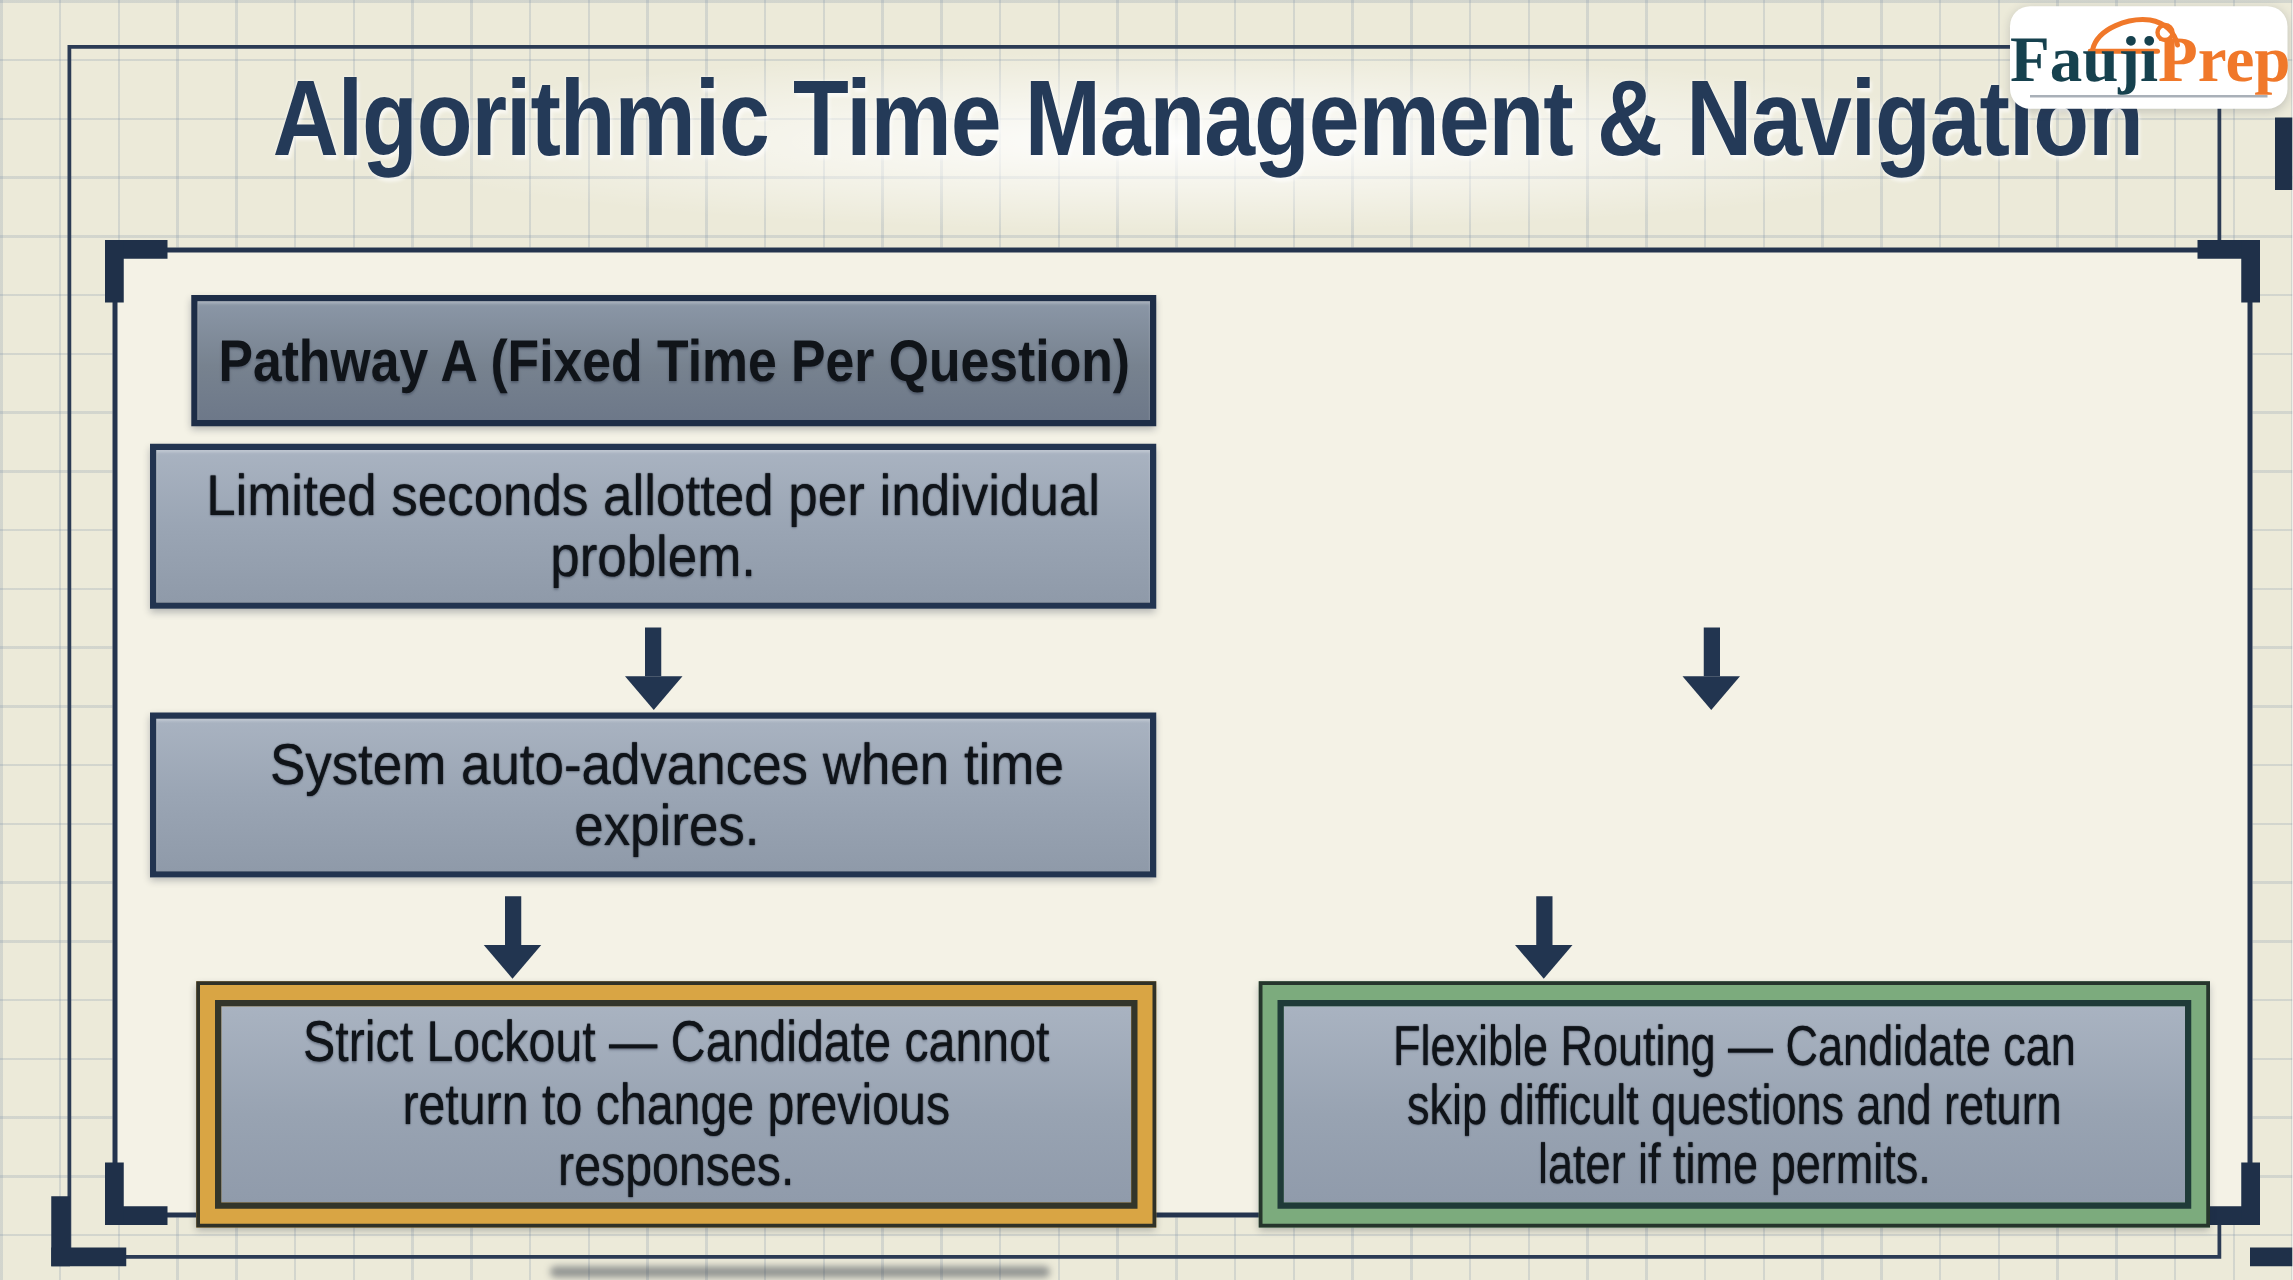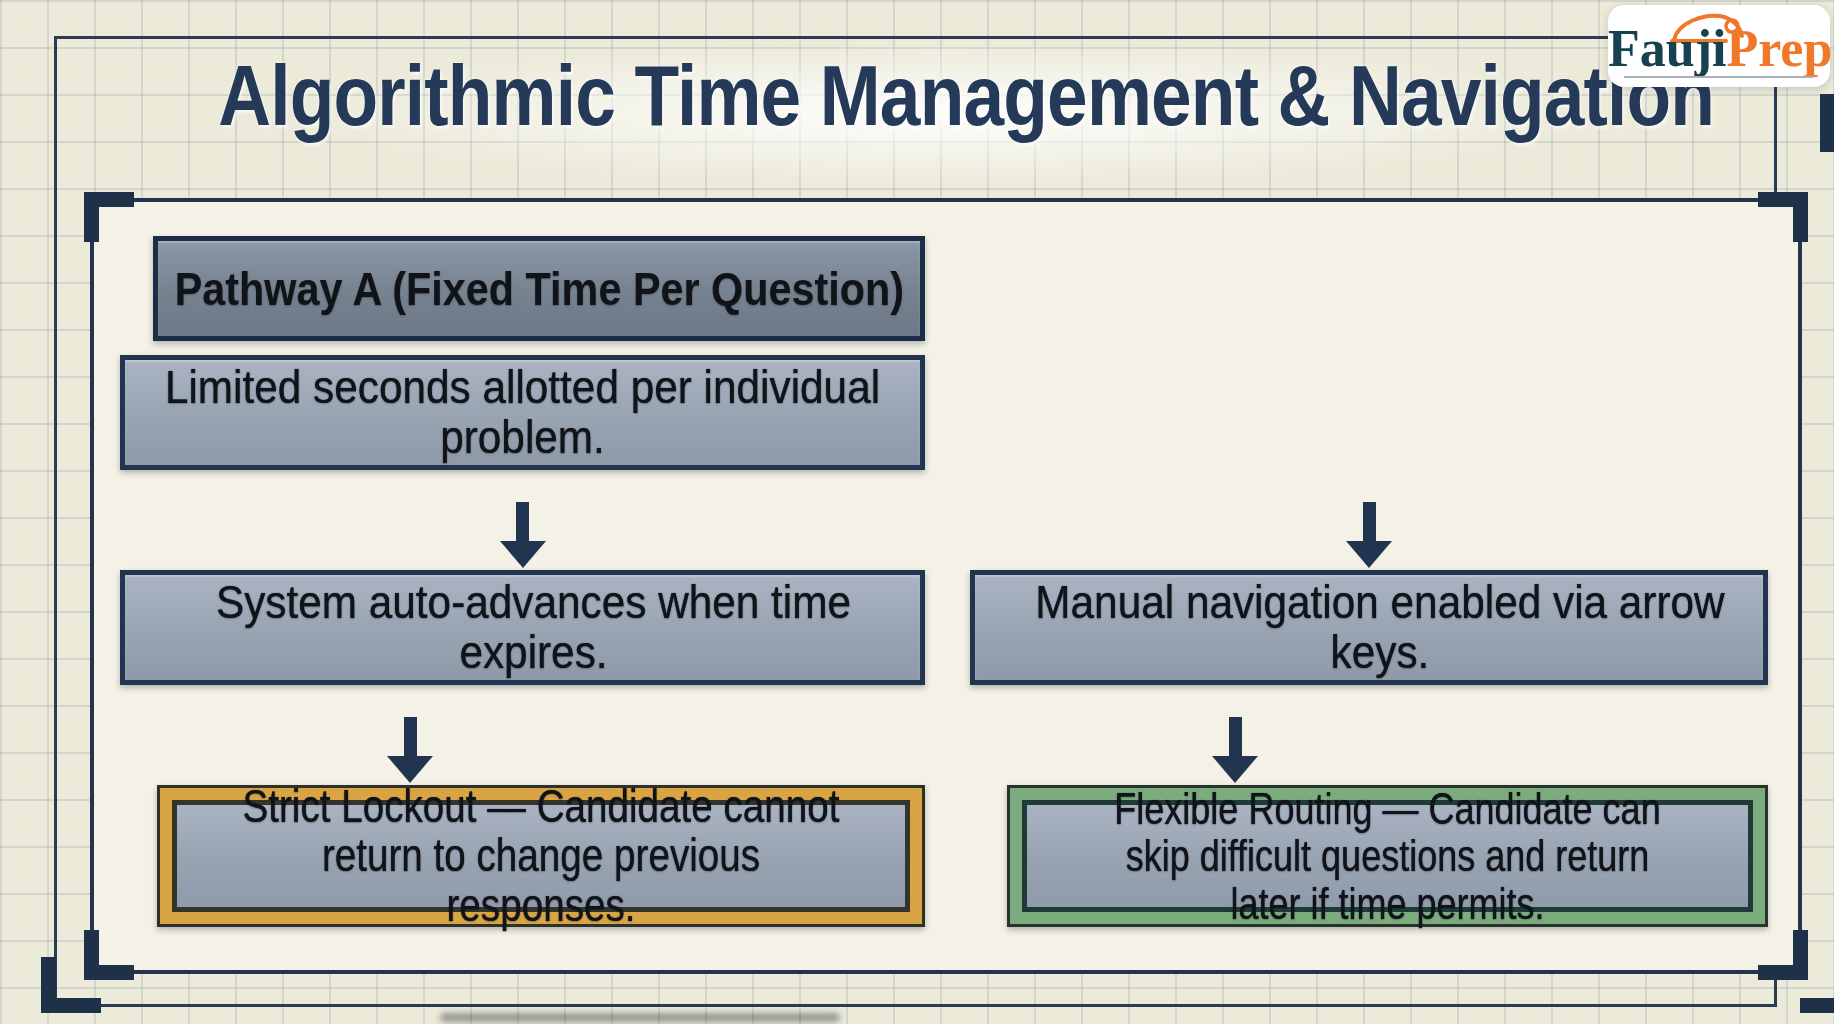--- a/index.html
+++ b/index.html
@@ -87,21 +87,21 @@
     background:linear-gradient(180deg,#8b97a7 0%,#77828f 55%,#6d7889 100%);
     border:5px solid #1d2d47;
     margin-left:33px;
   }
   .header-text {
     font-size:47px; font-weight:bold; white-space:nowrap;
     transform:scaleX(0.88); transform-origin:center;
     text-shadow:0 1px 2px rgba(20,30,50,0.35);
   }
   .step-box {
-    height:115px;
+    height:132px;
     background:linear-gradient(180deg,#a9b3c1 0%,#9aa5b4 50%,#8f9aa9 100%);
     border:5px solid #223450;
   }
   .step-1 { top:119px; }
   .step-2 { top:334px;padding-left:22px; }
   .step-text {
     width:860px; text-align:center;
     font-size:46px; line-height:1.07;
     transform:scaleX(0.92); transform-origin:center;
     text-shadow:0 1px 2px rgba(20,30,50,0.3), 0 0 1px rgba(16,20,25,0.9);
@@ -110,21 +110,21 @@
   
   .arrow { position:absolute; width:46px; transform:translateX(-50%); }
   .arrow-1 { left:50%; top:266px; }
   .arrow-2a { left:290px; top:481px; }
   .arrow-2b { left:265px; top:481px; }
   .arrow-stem { width:13px; height:39px; margin:0 auto; background:#223550; }
   .arrow-head { width:0; height:0; border-left:23px solid transparent; border-right:23px solid transparent; border-top:27px solid #223550; }
 
   
   .outcome {
-    position:absolute; left:0; right:0; top:549px; height:142px;
+    position:absolute; left:0; right:0; top:549px; height:197px;
     padding:12px;
     box-shadow:0 3px 6px rgba(25,35,55,0.3);
     margin-left:37px;
   }
   .outcome-gold  { background:#d9a544; border:3px solid #2f3128; }
   .outcome-green { background:#7cab7d; border:3px solid #26352c; }
   .outcome-inner {
     width:100%; height:100%;
     display:flex; align-items:center; justify-content:center;
     background:linear-gradient(180deg,#a9b3c1 0%,#98a3b2 55%,#909bab 100%);
@@ -192,23 +192,20 @@
         <div class="outcome-text">Strict Lockout — Candidate cannot return to change previous responses.</div>
       </div>
     </div>
   </section>
 
   <section class="column col-b">
     <div class="arrow arrow-1">
       <div class="arrow-stem"></div>
       <div class="arrow-head"></div>
     </div>
-    <div class="box step-box step-2">
-      <div class="step-text">Manual navigation enabled via arrow keys.</div>
-    </div>
     <div class="arrow arrow-2b">
       <div class="arrow-stem"></div>
       <div class="arrow-head"></div>
     </div>
     <div class="outcome outcome-green">
       <div class="outcome-inner">
         <div class="outcome-text">Flexible Routing — Candidate can skip difficult questions and return later if time permits.</div>
       </div>
     </div>
   </section>

